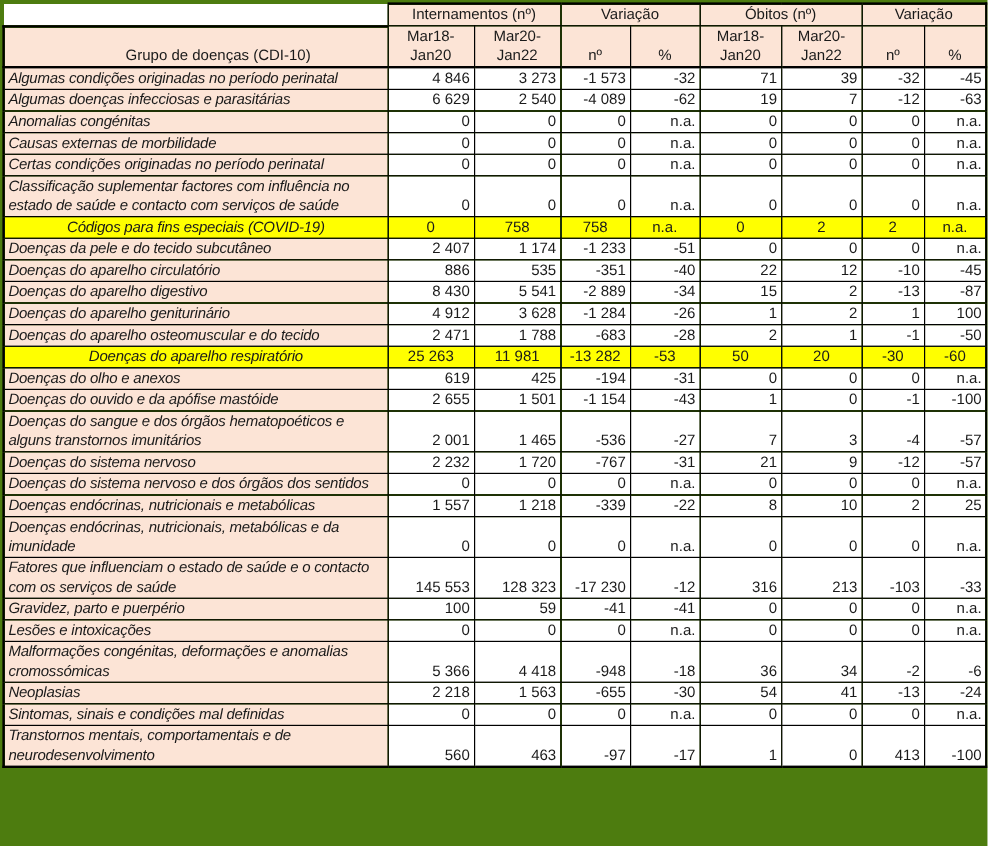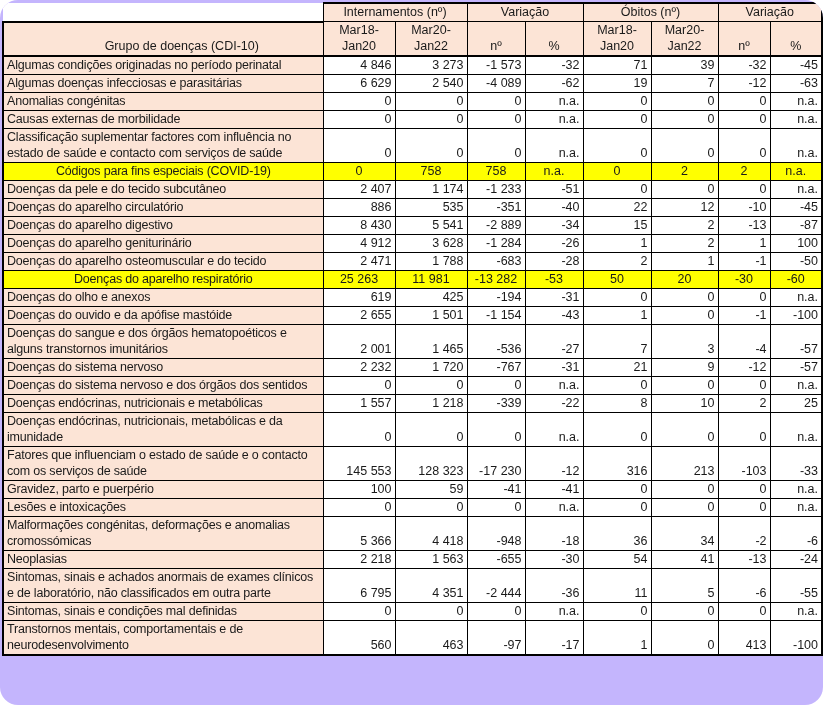--- a/index.html
+++ b/index.html
@@ -4,23 +4,22 @@
 <style>
   html, body {
     margin: 0;
     padding: 0;
     background: #ffffff;
     font-family: "Liberation Sans", sans-serif;
   }
   .sheet {
     width: 823px;
     height: 705px;
-    background: #c4b5fd;
+    background: #4d7c0f;
     overflow: hidden;
-    border-radius: 18px;
   }
   table {
     border-collapse: collapse;
     table-layout: fixed;
     margin: 2px 0 0 2px;
     font-size: 12.5px;
     color: #1a1a1a;
   }
   th, td {
     border: 1px solid #000000;
@@ -36,21 +35,21 @@
     height: 16px;
   }
   thead th.blank {
     border: none;
     background: #ffffff;
   }
   thead tr.r1 th:not(.blank) { border-top-width: 2px; }
   thead tr.r2 th { border-bottom-width: 2px; }
   thead th.grupo { border-left-width: 2px; border-top-width: 2px; padding-left: 40px; }
   th:last-child, td:last-child { border-right-width: 2px; }
-  tbody td:first-child { border-left-width: 2px; }
+  tbody td:first-child { border-left-width: 2px; font-style: italic; }
   tbody tr:last-child td { border-bottom-width: 2px; }
   tbody tr { height: 17px; }
   td.lbl {
     background: #FCE4D6;
     text-align: left;
     white-space: pre-line;
     letter-spacing: -0.2px;
   }
   td.val {
     background: #ffffff;
@@ -133,20 +132,31 @@
           <td class="val">0</td>
           <td class="val">0</td>
           <td class="val">0</td>
           <td class="val">n.a.</td>
           <td class="val">0</td>
           <td class="val">0</td>
           <td class="val">0</td>
           <td class="val">n.a.</td>
         </tr>
         <tr>
+          <td class="lbl">Certas condições originadas no período perinatal</td>
+          <td class="val">0</td>
+          <td class="val">0</td>
+          <td class="val">0</td>
+          <td class="val">n.a.</td>
+          <td class="val">0</td>
+          <td class="val">0</td>
+          <td class="val">0</td>
+          <td class="val">n.a.</td>
+        </tr>
+        <tr>
           <td class="lbl">Classificação suplementar factores com influência no
 estado de saúde e contacto com serviços de saúde</td>
           <td class="val">0</td>
           <td class="val">0</td>
           <td class="val">0</td>
           <td class="val">n.a.</td>
           <td class="val">0</td>
           <td class="val">0</td>
           <td class="val">0</td>
           <td class="val">n.a.</td>
@@ -358,32 +368,20 @@
           <td class="val">2 218</td>
           <td class="val">1 563</td>
           <td class="val">-655</td>
           <td class="val">-30</td>
           <td class="val">54</td>
           <td class="val">41</td>
           <td class="val">-13</td>
           <td class="val">-24</td>
         </tr>
         <tr>
-          <td class="lbl">Sintomas, sinais e achados anormais de exames clínicos
-e de laboratório, não classificados em outra parte</td>
-          <td class="val">6 795</td>
-          <td class="val">4 351</td>
-          <td class="val">-2 444</td>
-          <td class="val">-36</td>
-          <td class="val">11</td>
-          <td class="val">5</td>
-          <td class="val">-6</td>
-          <td class="val">-55</td>
-        </tr>
-        <tr>
           <td class="lbl">Sintomas, sinais e condições mal definidas</td>
           <td class="val">0</td>
           <td class="val">0</td>
           <td class="val">0</td>
           <td class="val">n.a.</td>
           <td class="val">0</td>
           <td class="val">0</td>
           <td class="val">0</td>
           <td class="val">n.a.</td>
         </tr>

